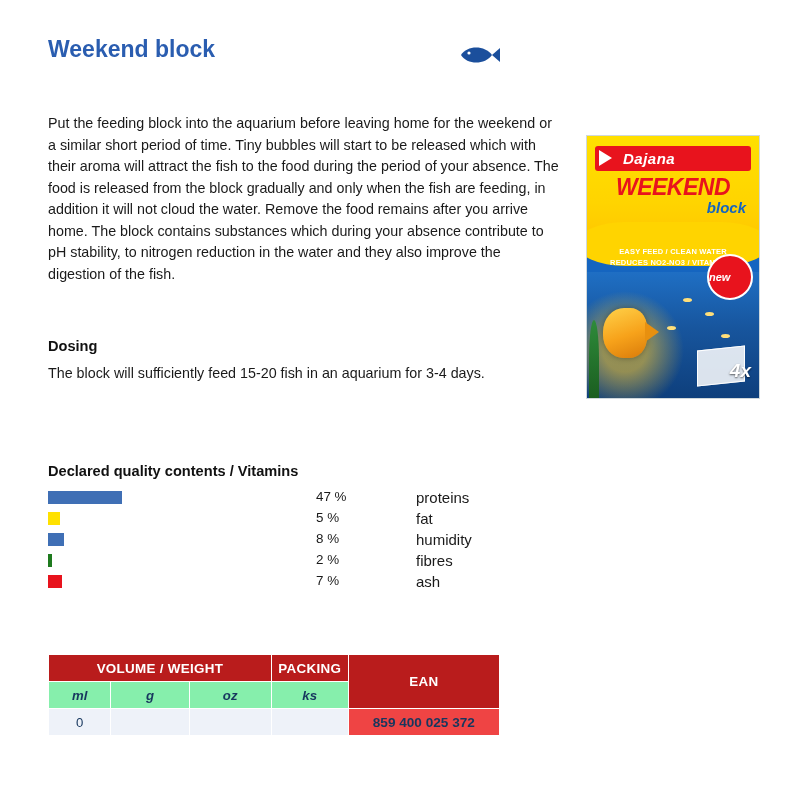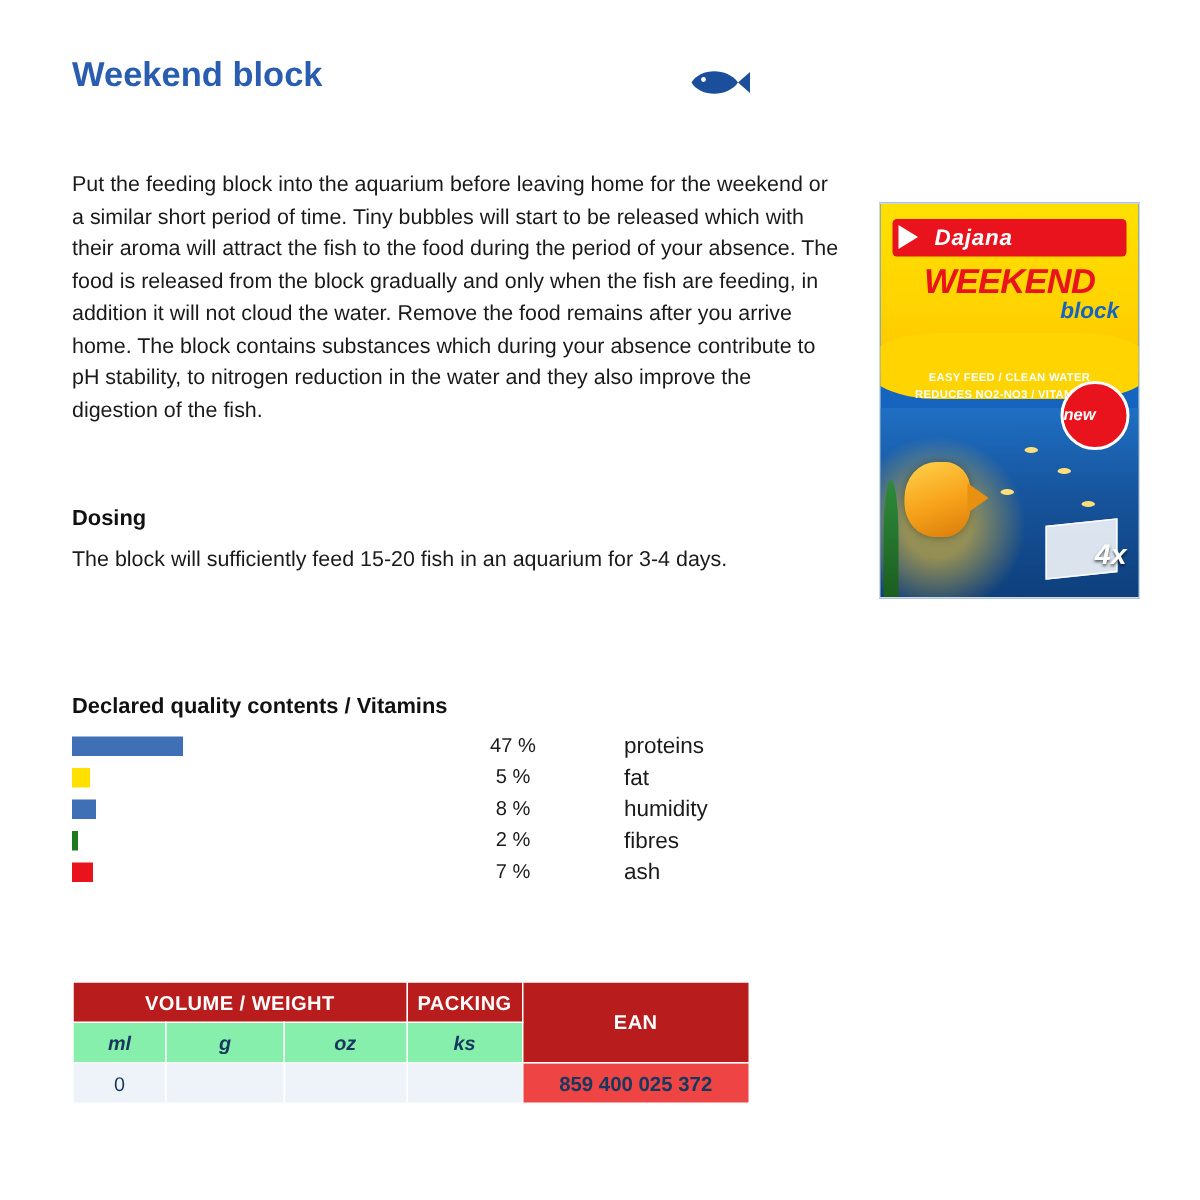--- a/index.html
+++ b/index.html
@@ -247,21 +247,21 @@
     position: absolute;
     left: 0;
     top: 3px;
     height: 13px;
   }
   .bar-pct {
     position: absolute;
     left: 268px;
     top: 1px;
     width: 52px;
-    text-align: center;
+    text-align: left;
     font-size: 13.4px;
     color: #1a1a1a;
   }
   .bar-label {
     position: absolute;
     left: 368px;
     top: 1px;
     font-size: 15px;
     color: #1a1a1a;
   }

